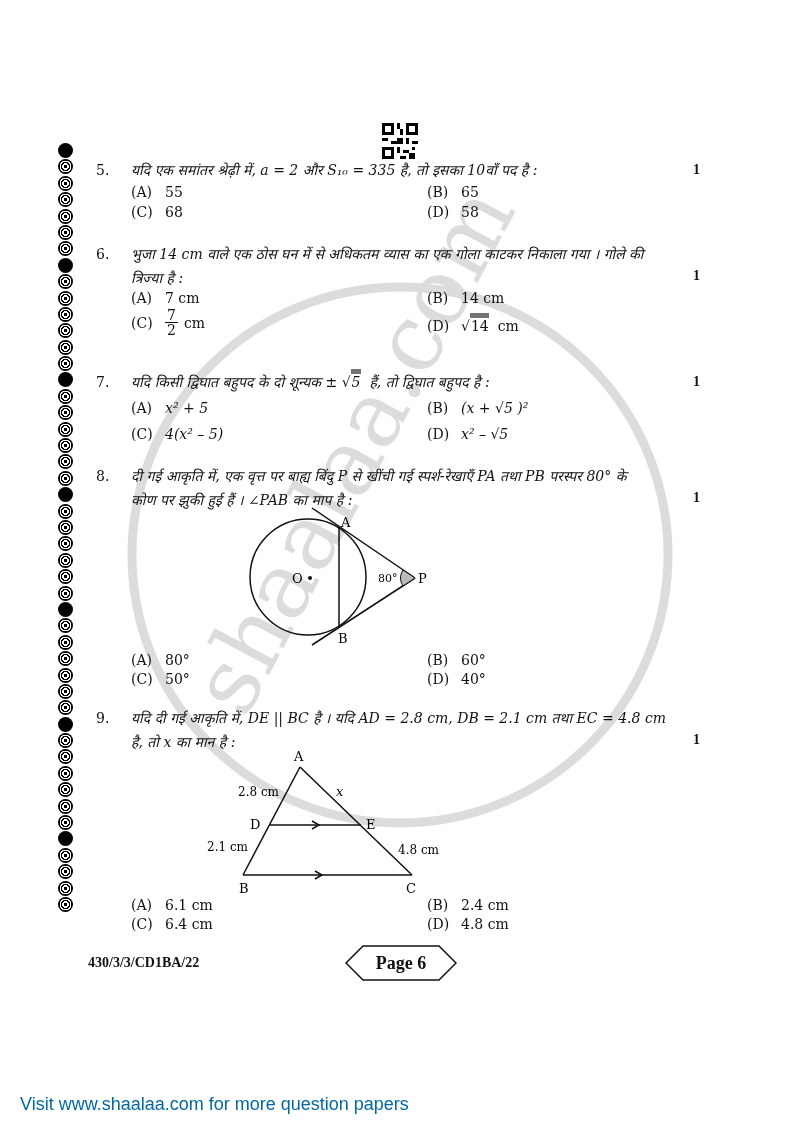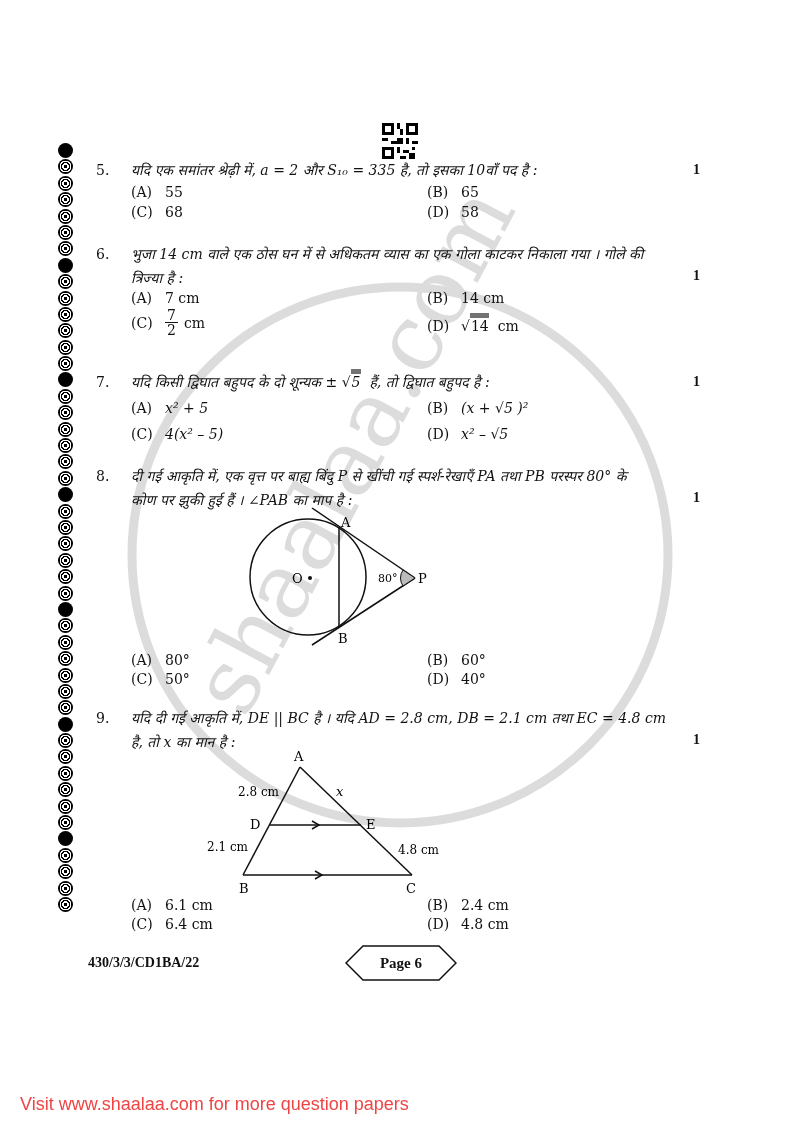--- a/index.html
+++ b/index.html
@@ -17,22 +17,22 @@
   .frac span{display:block;}
   .frac .num{border-bottom:1px solid #111;padding:0 2px;}
   .sqrt{border-top:5px solid #737373;padding-left:1px;}
   .marg{position:absolute;left:58px;width:18px;}
   .bubble{width:15px;height:15px;border-radius:50%;margin-bottom:1.4px;box-sizing:border-box;
           background:radial-gradient(circle,#000 0 1.6px,#fff 1.7px 3.2px,#000 3.3px 4.5px,#fff 4.6px 5.8px,#000 5.9px 7.5px);}
   .bubble.filled{background:#000;}
   .footer-code{position:absolute;left:88px;top:955px;font-size:14px;font-weight:bold;font-family:"Liberation Serif",serif;text-align:right;}
   .page-badge{position:absolute;left:345px;top:945px;width:112px;height:36px;}
   .page-badge span{position:absolute;left:0;top:0;width:112px;height:28px;line-height:36px;text-align:center;
-                   font-weight:bold;font-size:15px;font-family:"Liberation Serif",serif;}
-  .visit{position:absolute;left:20px;top:1094px;font-family:"Liberation Sans",sans-serif;font-size:18px;color:#ef4444;}
+                   font-weight:bold;font-size:18px;font-family:"Liberation Serif",serif;}
+  .visit{position:absolute;left:20px;top:1094px;font-family:"Liberation Sans",sans-serif;font-size:18px;color:#0369a1;}
   svg text{font-family:"DejaVu Serif","Liberation Serif",serif;}
 </style>
 </head>
 <body>
 
 <svg class="watermark" viewBox="0 0 800 1131">
   <circle cx="400" cy="555" r="268" fill="none" stroke="#dcdcdc" stroke-width="9"></circle>
   <text x="0" y="0" transform="translate(245,720) rotate(-62)" font-size="92" fill="#dcdcdc" font-family="Liberation Sans, sans-serif">shaalaa.com</text>
 </svg>
 

